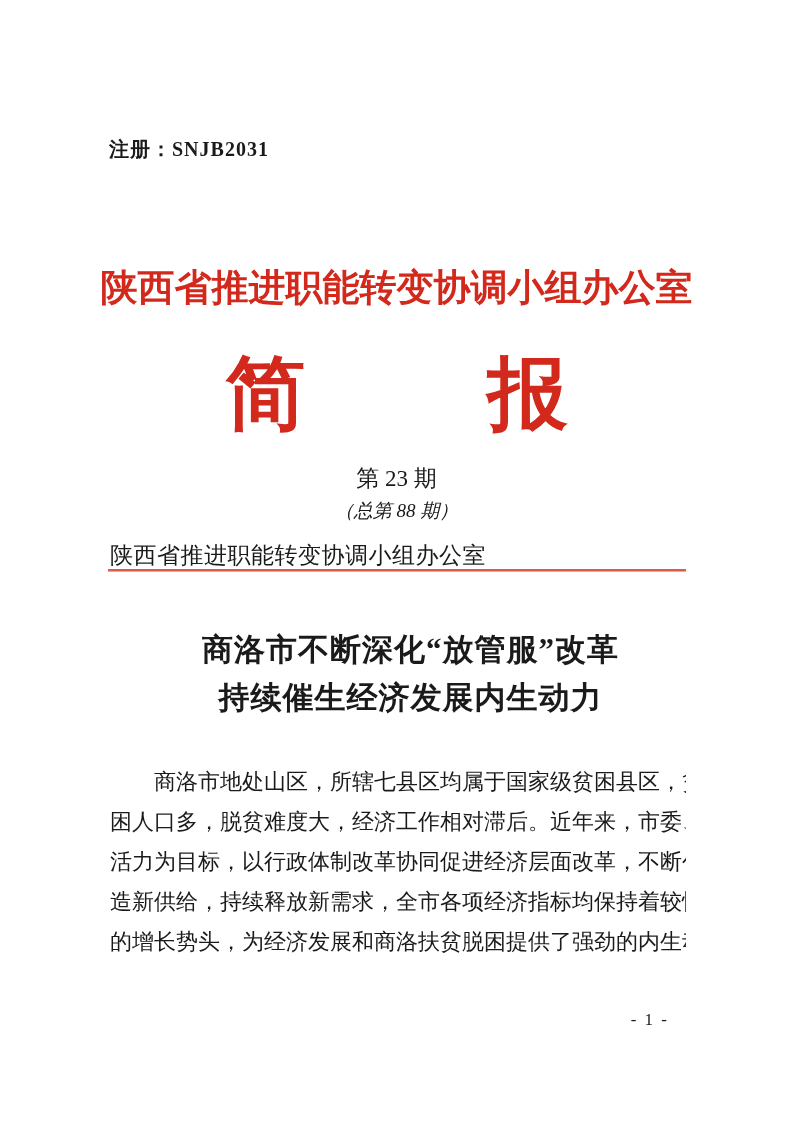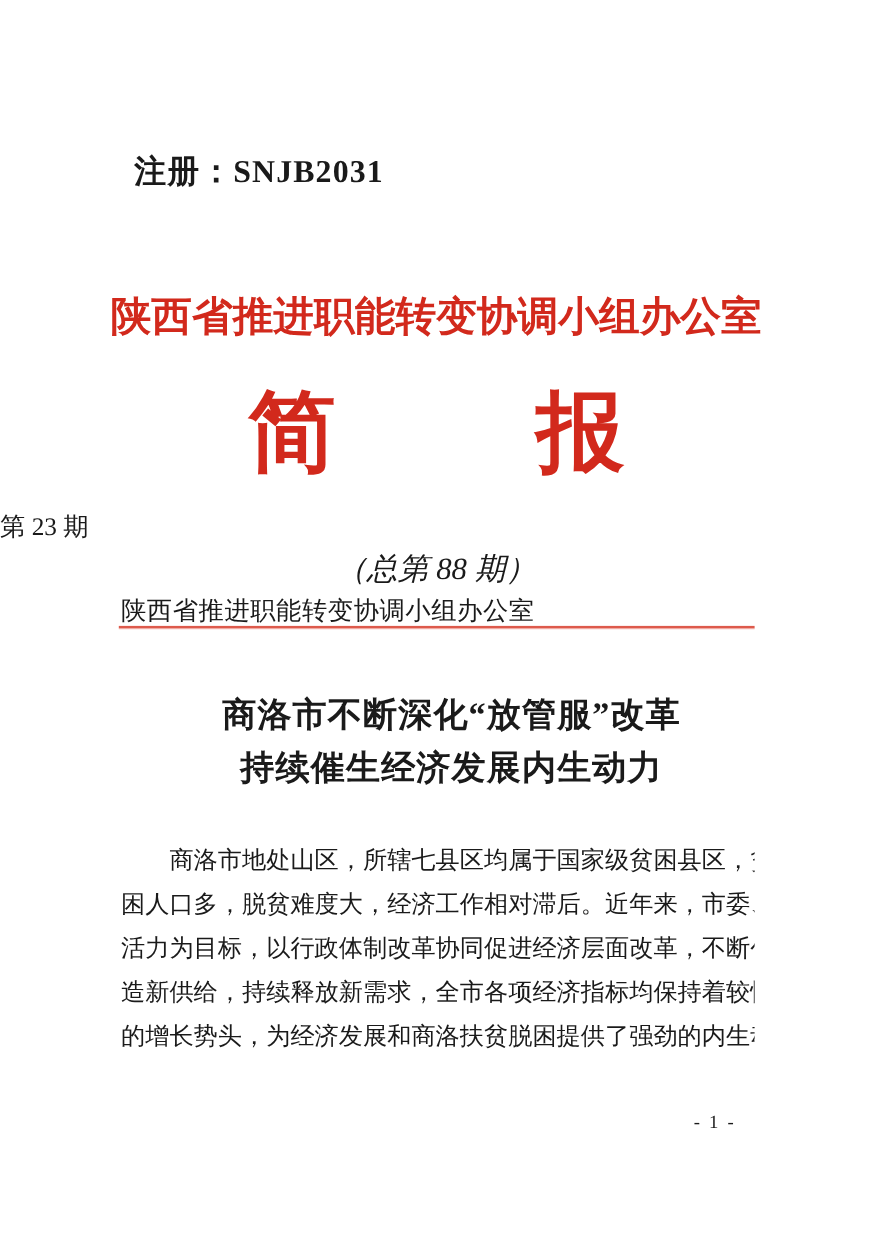--- a/index.html
+++ b/index.html
@@ -13,23 +13,23 @@
     height: 1122px;
     margin: 0 auto;
     background: #ffffff;
     overflow: hidden;
     font-family: "Liberation Serif", "DejaVu Serif", serif;
     color: #1a1a1a;
   }
   .abs { position: absolute; }
 
   .reg-number {
-    left: 122px;
+    left: 109px;
     top: 136px;
-    font-size: 29px;
+    font-size: 20px;
     font-weight: 700;
     letter-spacing: 1px;
   }
 
   .org-title {
     left: 0;
     top: 263px;
     width: 100%;
     text-align: center;
     font-size: 37px;
@@ -50,30 +50,30 @@
     font-size: 80px;
     line-height: 1.15;
     font-weight: 700;
     color: #d2291c;
   }
 
   .issue-line {
     left: 0;
     top: 463px;
     width: 100%;
-    text-align: left;
+    text-align: center;
     font-size: 23px;
   }
 
   .total-issue-line {
     left: 0;
     top: 498px;
     width: 100%;
     text-align: center;
-    font-size: 28px;
+    font-size: 19px;
     font-style: italic;
   }
 
   .meta-row {
     left: 110px;
     top: 540px;
     width: 576px;
     display: flex;
     justify-content: space-between;
     align-items: baseline;

